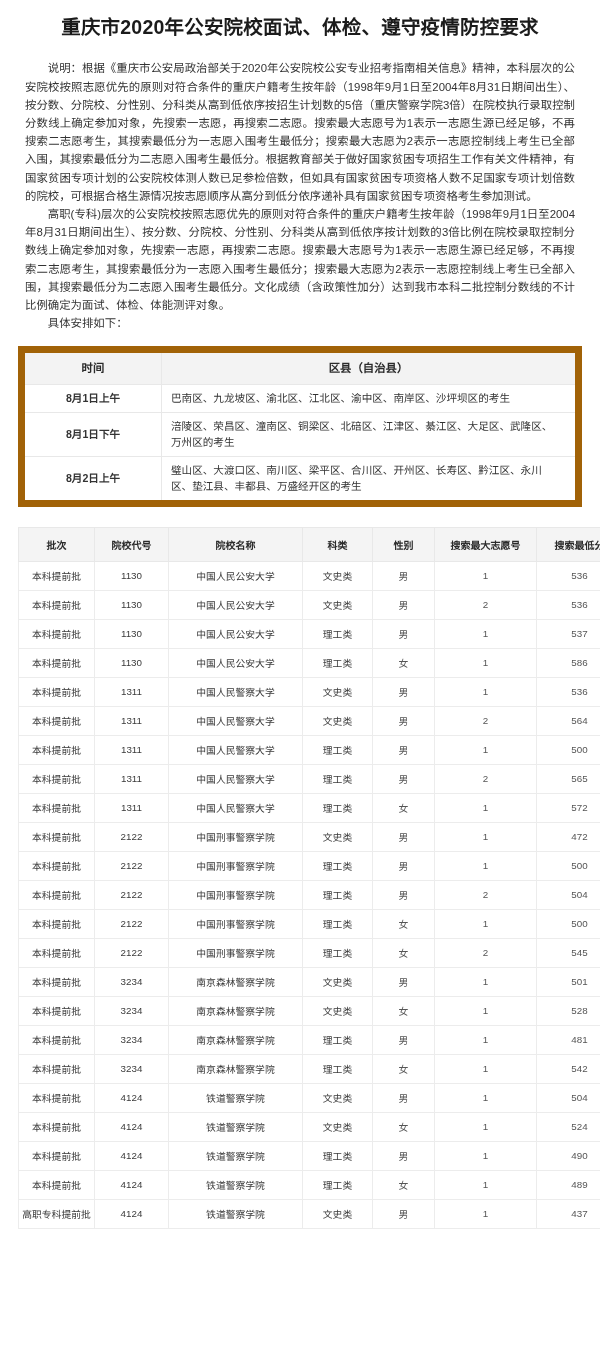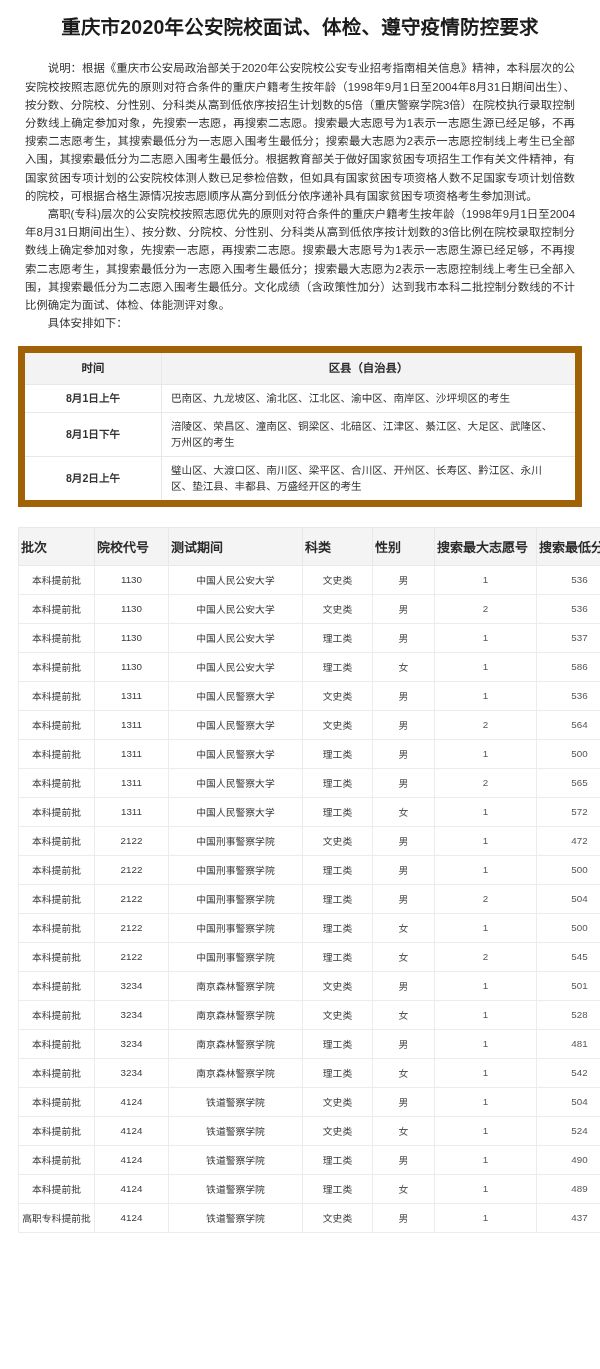--- a/index.html
+++ b/index.html
@@ -120,22 +120,22 @@
   table.score {
     width: 100%;
     border-collapse: collapse;
     table-layout: fixed;
     background: #fff;
     border: 1px solid #e4e4e4;
   }
   table.score thead th {
     background: #f4f4f4;
     font-weight: bold;
-    font-size: 13px;
-    text-align: left;
+    font-size: 10px;
+    text-align: center;
     padding: 9px 2px;
     border: 1px solid #e8e8e8;
     color: #2b2b2b;
     white-space: nowrap;
   }
   table.score tbody td {
     border: 1px solid #ececec;
     text-align: center;
     font-size: 9.8px;
     padding: 7px 2px;
@@ -204,21 +204,21 @@
           <col class="c-name">
           <col class="c-type">
           <col class="c-sex">
           <col class="c-wish">
           <col class="c-score">
       </colgroup>
       <thead>
         <tr>
           <th>批次</th>
           <th>院校代号</th>
-          <th>测试期间</th>
+          <th>院校名称</th>
           <th>科类</th>
           <th>性别</th>
           <th>搜索最大志愿号</th>
           <th>搜索最低分</th>
         </tr>
       </thead>
       <tbody>
           <tr>
             <td>本科提前批</td>
             <td>1130</td>

